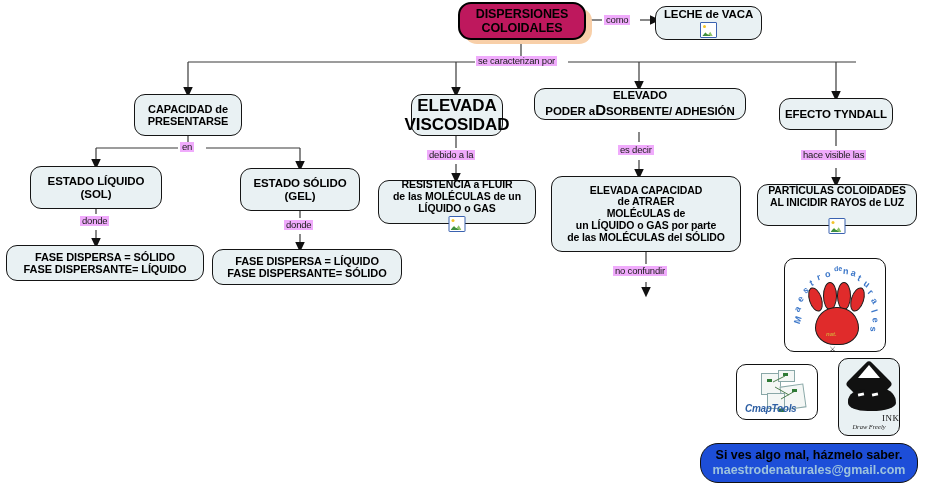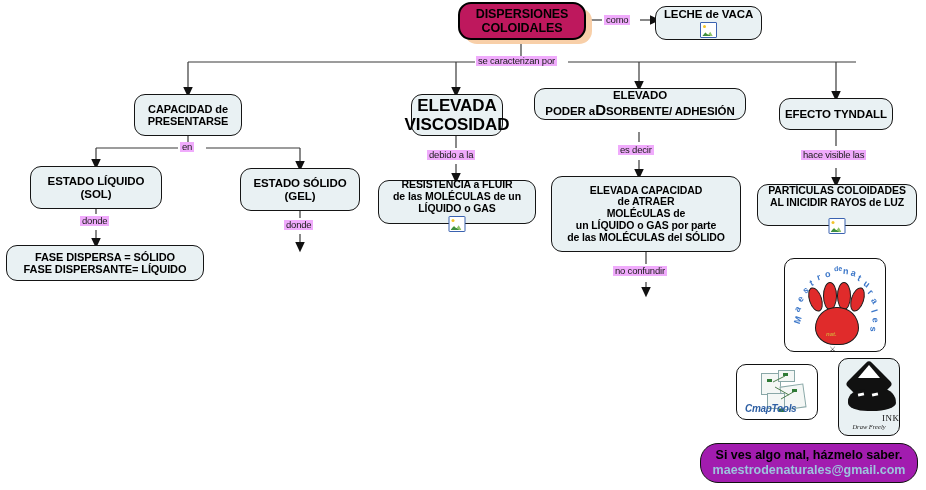--- a/index.html
+++ b/index.html
@@ -30,21 +30,21 @@
   .imgicon .mtn{position:absolute;left:1px;bottom:1px;width:11px;height:6px;
                 background:linear-gradient(to top right,#3f8f3f 40%,#8fc46b 41%);
                 clip-path:polygon(0% 100%,32% 30%,55% 70%,75% 20%,100% 100%);}
   .imgicon.inboxabs{position:absolute;left:50%;transform:translateX(-50%);}
 
   .logobox{position:absolute;box-sizing:border-box;border:1.5px solid #111;
            border-radius:10px;background:#e9f1f3;overflow:hidden;}
   .logobox.white{background:#ffffff;}
 
   .footer{position:absolute;box-sizing:border-box;border:1.5px solid #111;
-          border-radius:18px;background:#a21caf;display:flex;flex-direction:column;
+          border-radius:18px;background:#1d4ed8;display:flex;flex-direction:column;
           align-items:center;justify-content:center;}
   .footer .l1{font-size:12.5px;font-weight:bold;color:#000;line-height:1.15;}
   .footer .l2{font-size:12.5px;font-weight:bold;color:#9dc3dd;line-height:1.2;}
 
   
   .paw{position:absolute;left:0;top:0;width:100%;height:100%;}
   .paw .pad{position:absolute;background:#e02b2b;border:1.2px solid #1b1b1b;}
   .paw .t1{width:11px;height:23px;border-radius:50%;left:24px;top:28px;transform:rotate(-18deg);}
   .paw .t2{width:12px;height:26px;border-radius:50%;left:38px;top:23px;}
   .paw .t3{width:12px;height:26px;border-radius:50%;left:52px;top:23px;}
@@ -200,20 +200,24 @@
         <span class="sun"></span>
         <span class="mtn"></span>
     </span>
   </div>
 
   <div class="node" style="left:6px;top:245px;width:198px;height:36px;font-size:11px;">
     <div class="txt">FASE DISPERSA = SÓLIDO
 FASE DISPERSANTE= LÍQUIDO</div>
   </div>
 
+  <div class="node" style="left:212px;top:249px;width:190px;height:36px;font-size:11px;">
+    <div class="txt">FASE DISPERSA = LÍQUIDO
+FASE DISPERSANTE= SÓLIDO</div>
+  </div>
 
 
   <div class="linklabel" style="left:604px;top:15px;">como</div>
   <div class="linklabel" style="left:476px;top:56px;">se caracterizan por</div>
   <div class="linklabel" style="left:180px;top:142px;">en</div>
   <div class="linklabel" style="left:80px;top:216px;">donde</div>
   <div class="linklabel" style="left:284px;top:220px;">donde</div>
   <div class="linklabel" style="left:427px;top:150px;">debido a la</div>
   <div class="linklabel" style="left:618px;top:145px;">es decir</div>
   <div class="linklabel" style="left:801px;top:150px;">hace visible las</div>

